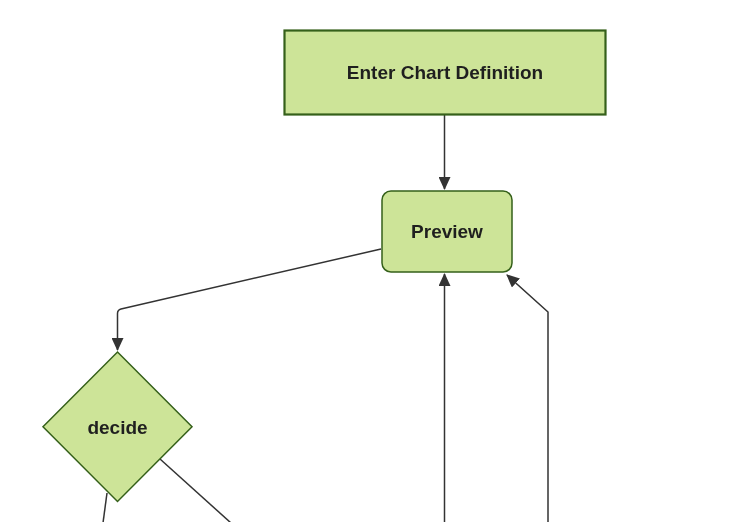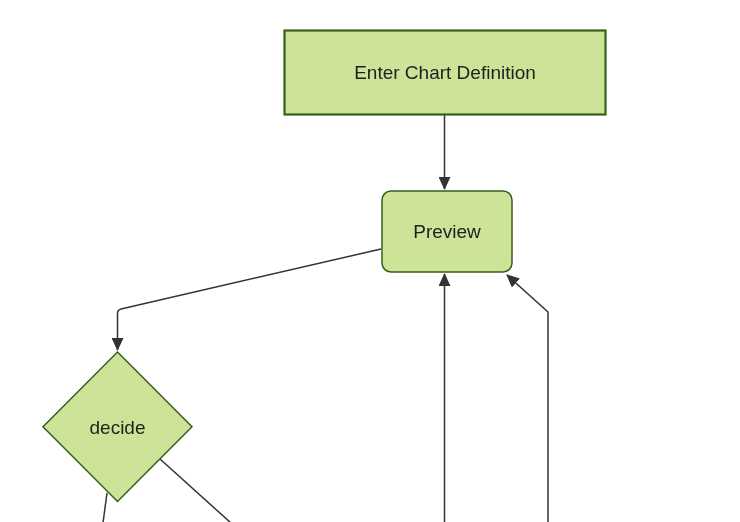--- a/index.html
+++ b/index.html
@@ -6,20 +6,21 @@
     margin: 0;
     padding: 0;
     background: #ffffff;
   }
   .canvas {
     position: relative;
     width: 740px;
     height: 522px;
     background: #ffffff;
     overflow: hidden;
+    font-weight: bold;
   }
   .flowchart-svg {
     display: block;
   }
   .edge {
     stroke: #333333;
     stroke-width: 1.5;
     fill: none;
     stroke-linejoin: round;
   }

